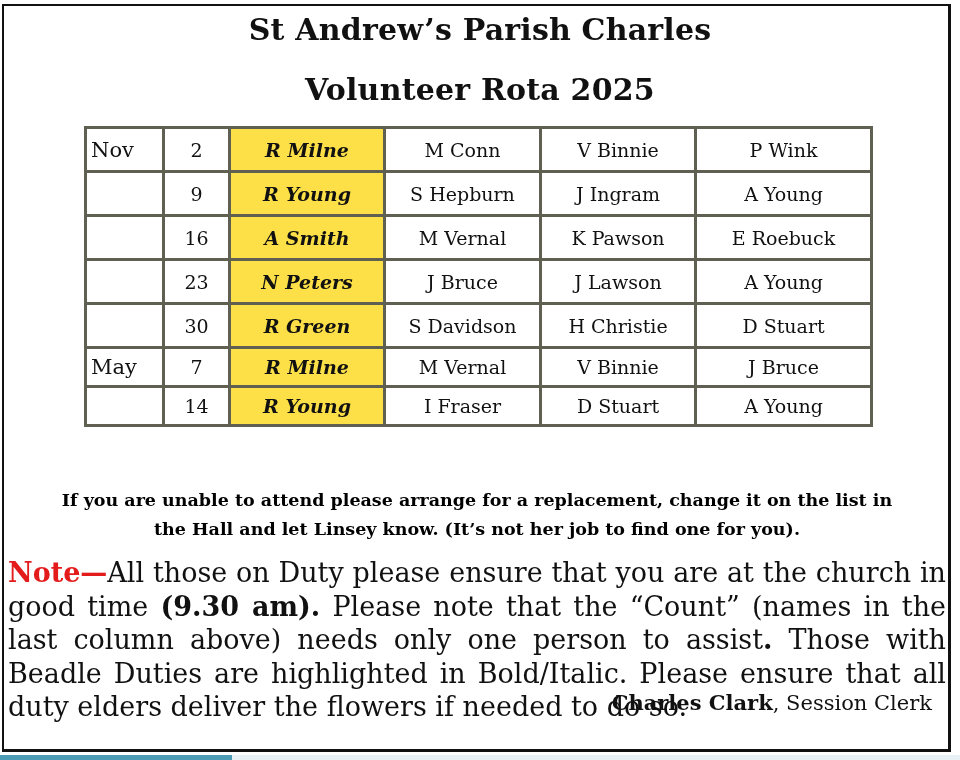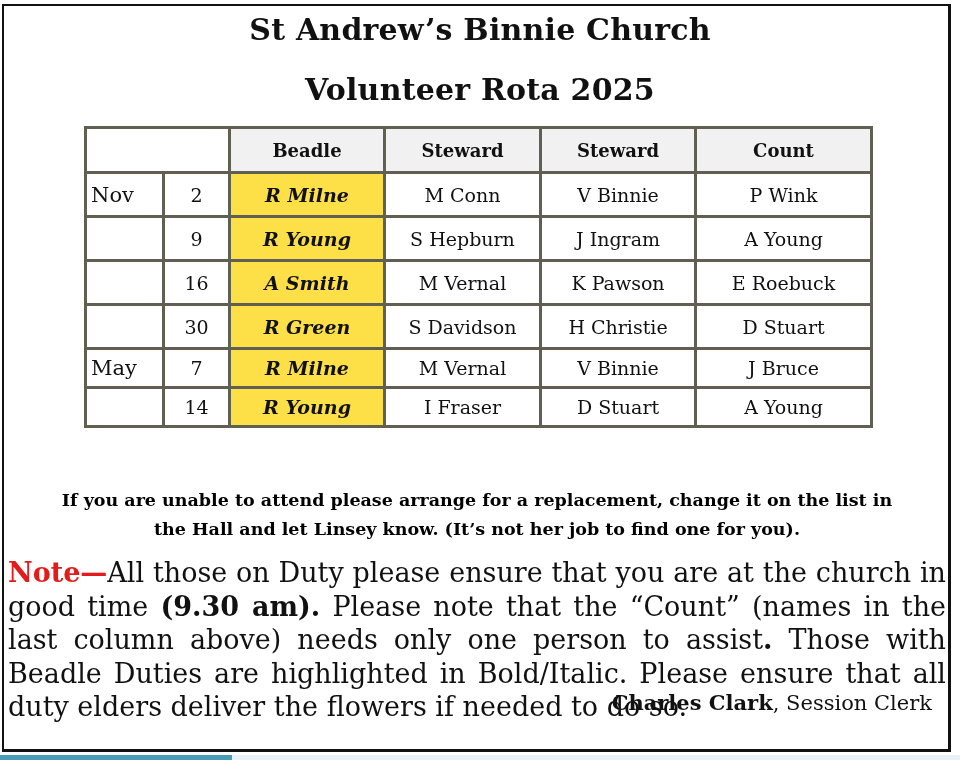--- a/index.html
+++ b/index.html
@@ -44,40 +44,33 @@
   .sig { position: absolute; right: 28px; top: 690px; font-size: 21px; }
   .sig b { font-weight: bold; }
   .bottom-bar { position: absolute; left: 0; top: 755px; width: 232px; height: 5px; background: #4a9bb5; }
   .bottom-bar2 { position: absolute; left: 232px; top: 755px; width: 728px; height: 5px; background: #e8f1f5; }
 </style>
 </head>
 <body>
 
 <div class="frame"></div>
 
-<div class="title t1">St Andrew’s Binnie Church</div>
+<div class="title t1">St Andrew’s Parish Charles</div>
 <div class="title t2">Volunteer Rota 2025</div>
 
 <table class="rota">
   <colgroup>
     <col class="c-month">
       <col class="c-day">
       <col class="c-beadle">
       <col class="c-s1">
       <col class="c-s2">
       <col class="c-count">
   </colgroup>
   <tbody>
-      <tr>
-    <th class="blank" colspan="2"></th>
-    <th>Beadle</th>
-    <th>Steward</th>
-    <th>Steward</th>
-    <th>Count</th>
-  </tr>
   <tr>
     <td class="month">Nov</td>
     <td>2</td>
     <td class="beadle">R Milne</td>
     <td>M Conn</td>
     <td>V Binnie</td>
     <td>P Wink</td>
   </tr>
   <tr>
     <td class="month"></td>
@@ -87,20 +80,28 @@
     <td>J Ingram</td>
     <td>A Young</td>
   </tr>
   <tr>
     <td class="month"></td>
     <td>16</td>
     <td class="beadle">A Smith</td>
     <td>M Vernal</td>
     <td>K Pawson</td>
     <td>E Roebuck</td>
+  </tr>
+  <tr>
+    <td class="month"></td>
+    <td>23</td>
+    <td class="beadle">N Peters</td>
+    <td>J Bruce</td>
+    <td>J Lawson</td>
+    <td>A Young</td>
   </tr>
   <tr>
     <td class="month"></td>
     <td>30</td>
     <td class="beadle">R Green</td>
     <td>S Davidson</td>
     <td>H Christie</td>
     <td>D Stuart</td>
   </tr>
   <tr class="short">

